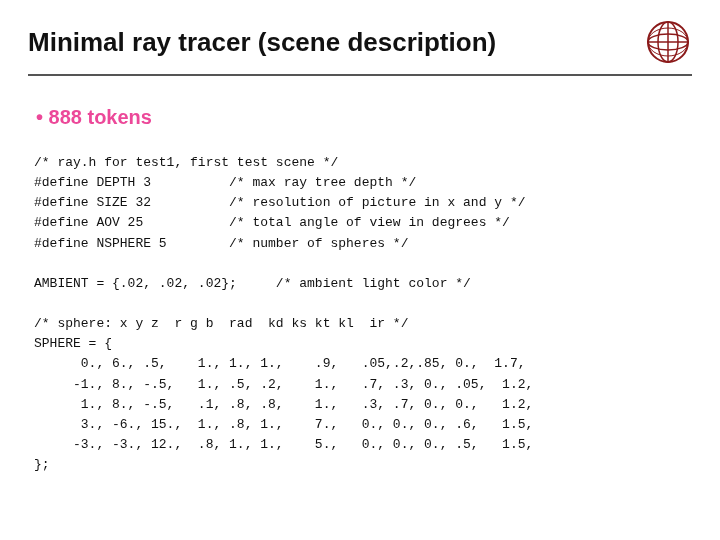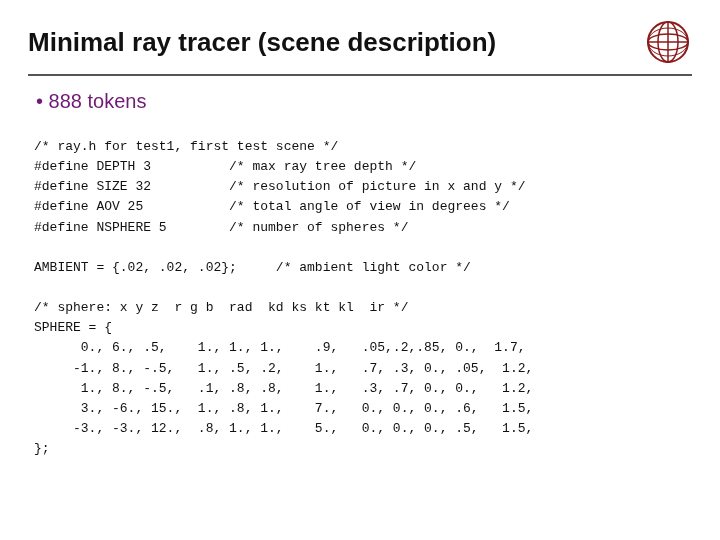--- a/index.html
+++ b/index.html
@@ -9,20 +9,21 @@
       background: #ffffff;
       font-family: Arial, sans-serif;
       overflow: hidden;
     }
     .page {
       width: 720px;
       height: 540px;
       padding: 18px 28px 18px 28px;
       display: flex;
       flex-direction: column;
+      gap: 16px;
     }
     .header {
       display: flex;
       align-items: center;
       justify-content: space-between;
       padding-bottom: 8px;
       border-bottom: 2px solid #555;
       margin-bottom: 14px;
     }
     .header-title {
@@ -31,23 +32,23 @@
       color: #111;
       font-family: Arial, sans-serif;
     }
     .header-icon {
       width: 48px;
       height: 48px;
       flex-shrink: 0;
     }
     .bullet-line {
       font-size: 20px;
-      font-weight: normal;
-      color: #701a75;
-      margin-bottom: 24px;
+      font-weight: bold;
+      color: #ec4899;
+      margin-bottom: 8px;
       padding-left: 8px;
     }
     .code-block {
       font-family: 'Courier New', Courier, monospace;
       font-size: 13px;
       color: #111;
       line-height: 1.55;
       white-space: pre;
       padding-left: 6px;
     }

